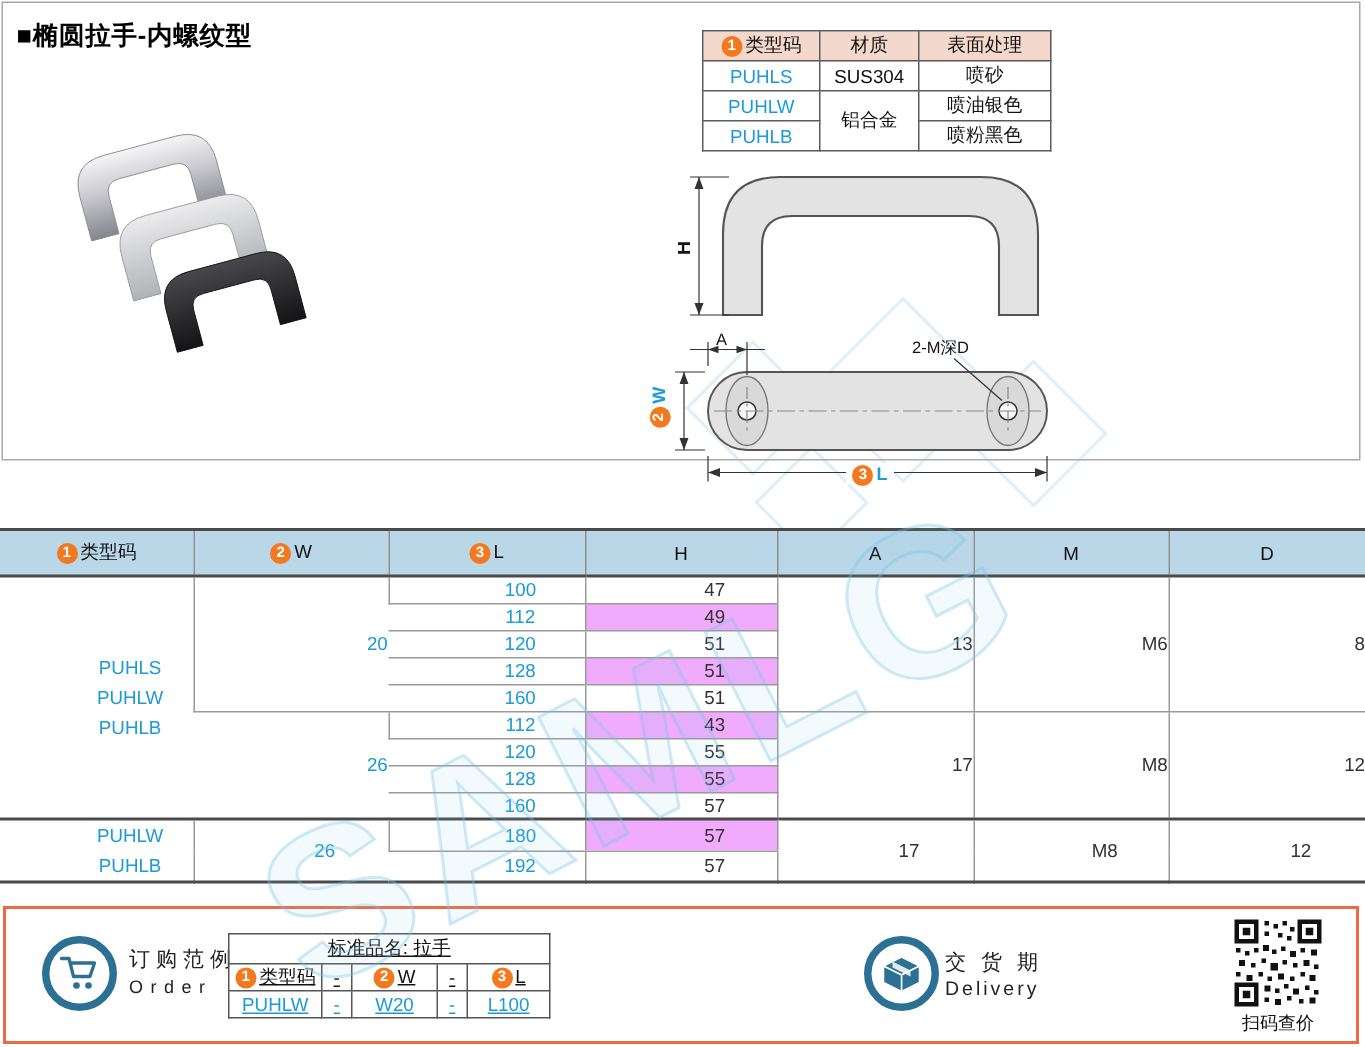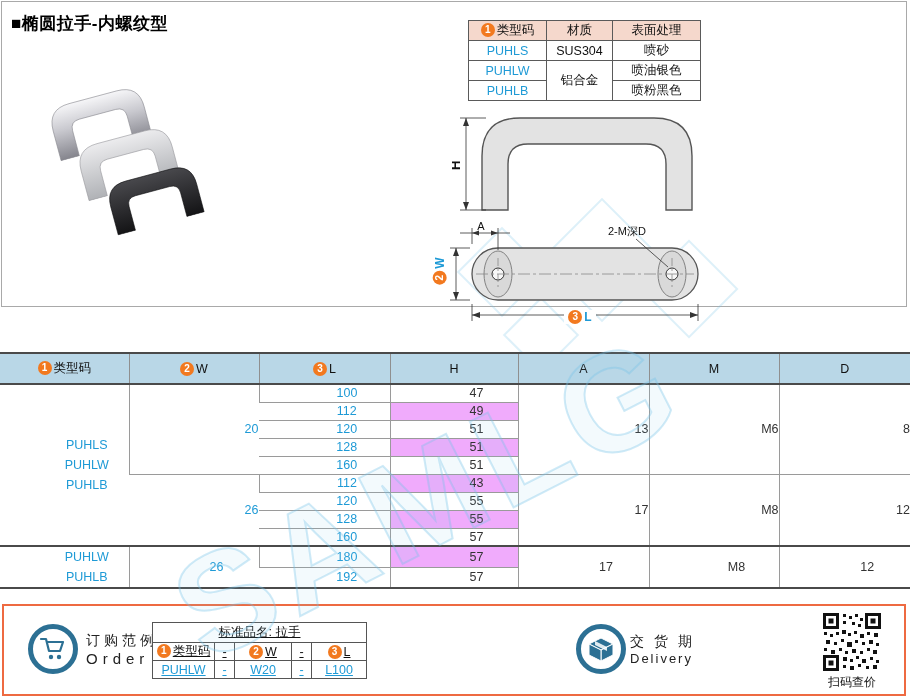--- a/index.html
+++ b/index.html
@@ -113,21 +113,21 @@
     width: 904px; height: 92px;
     border: 2px solid #ee6a41; background: #fff; z-index: 4;
   }
   .circle-icon {
     position: absolute; width: 50px; height: 50px; border-radius: 50%;
     border: 5px solid #2c7094; background: #fff;
     display: flex; align-items: center; justify-content: center;
   }
   .label-2l { position: absolute; color: #222; }
   .label-2l .cn { font-size: 14px; letter-spacing: 4px; line-height: 18px; font-family: Liberation Mono, monospace; }
-  .label-2l .en { font-size: 15px; letter-spacing: 5px; line-height: 17px; }
+  .label-2l .en { font-size: 12px; letter-spacing: 5px; line-height: 17px; }
 
   .order-table {
     position: absolute; left: 148px; top: 16px;
     border-collapse: collapse; table-layout: fixed;
     font-size: 12.5px; width: 214px;
   }
   .order-table td {
     border: 1px solid #555; text-align: center; height: 18px; color: #111; text-decoration: underline;
   }
   .order-table .ttl { height: 20px; }

